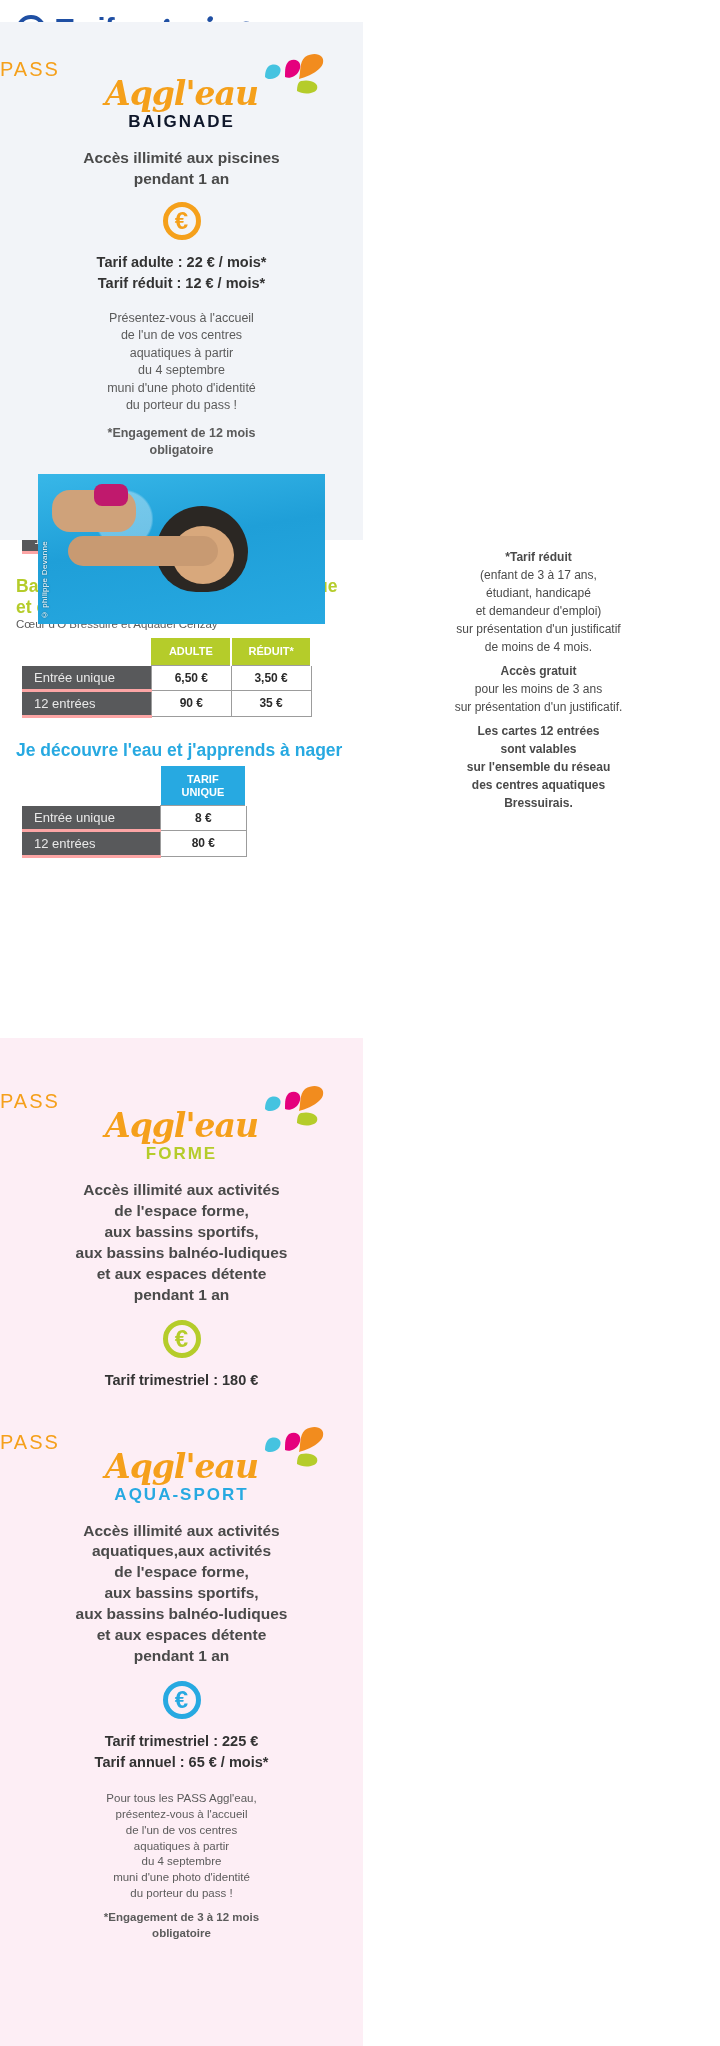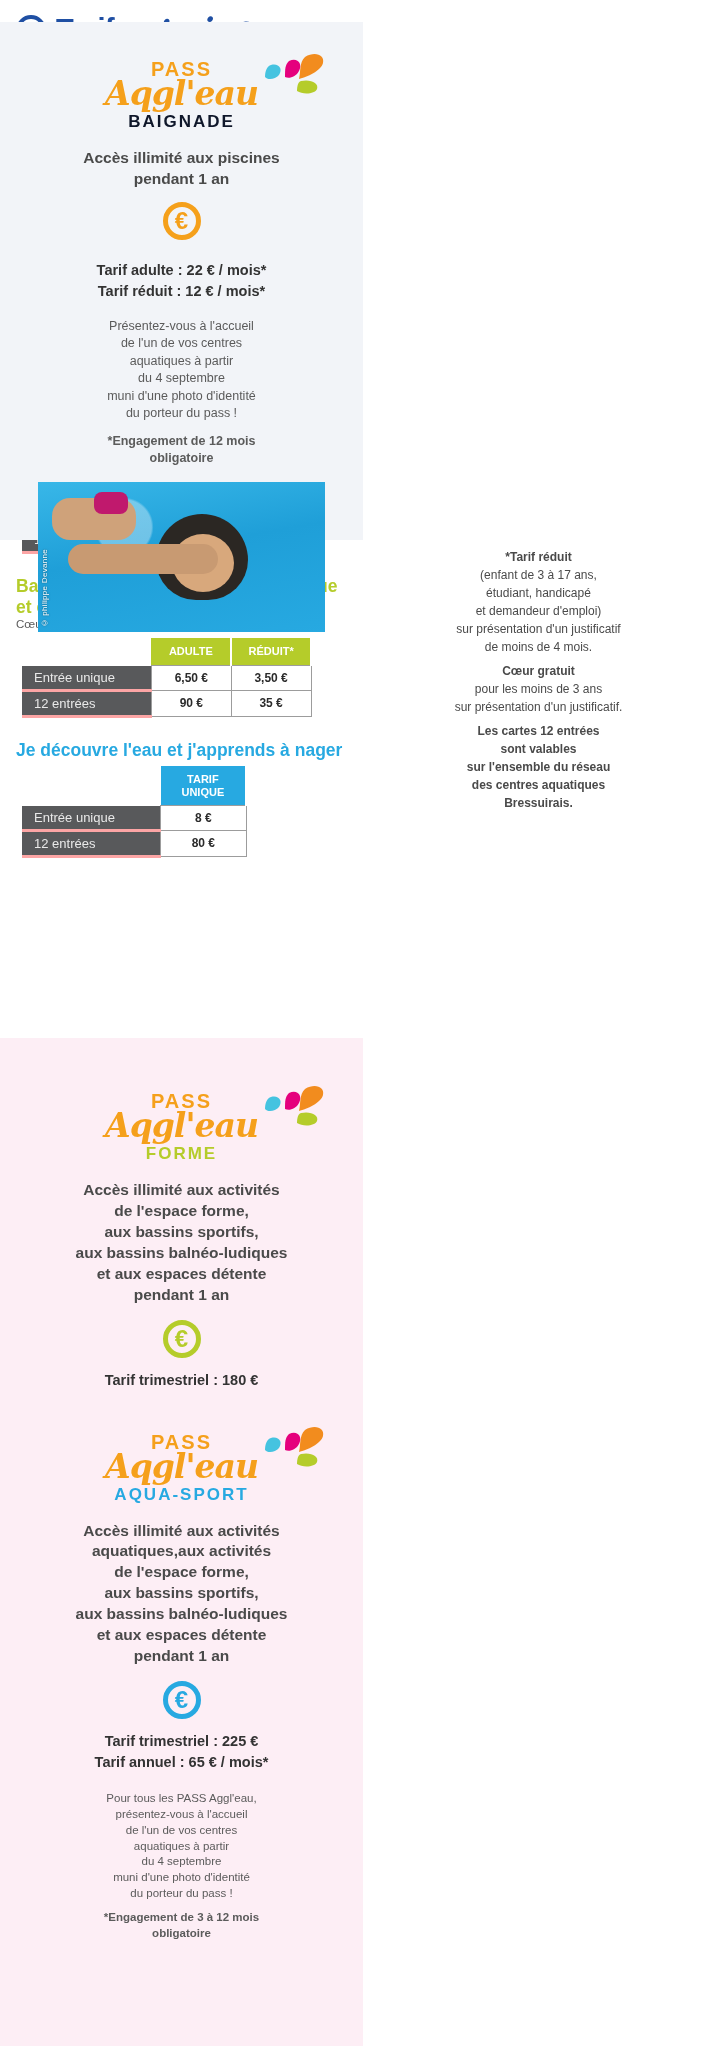--- a/index.html
+++ b/index.html
@@ -131,21 +131,21 @@
   .hd-blue  { background:#2d4f9e; }
   .hd-pink  { background:#e5007d; }
   .hd-green { background:#b5cc2a; }
   .hd-cyan  { background:#27a9e1; }
 
   
   .panel { position:absolute; left:0; width:363px; }
   .panel-blue  { background:#f2f4f8; }
   .panel-pink  { background:#fdeef5; }
 
-  .pass-word { color:#f5a01b; font-size:20px; font-weight:bold; letter-spacing:2px; text-align:center; }
+  .pass-word { color:#f5a01b; font-size:20px; font-weight:normal; letter-spacing:2px; }
   .pass-logo {
     font-family:"DejaVu Serif", serif; font-style:italic; font-weight:bold;
     color:#f5a01b; font-size:33px; text-align:center; letter-spacing:-1px;
     line-height:1.0;
   }
   .pass-kind { font-size:17px; font-weight:bold; letter-spacing:2px; text-align:center; }
   .k-orange { color:#0f172a; }
   .k-green  { color:#b5cc2a; }
   .k-cyan   { color:#27a9e1; }
 
@@ -303,21 +303,21 @@
 
     <div class="panel-txt-bold" style="margin-top:16px;">
       <span>Accès illimité aux piscines</span><br>
       <span>pendant 1 an</span>
     </div>
 
     <div style="text-align:center; margin-top:12px;">
       <span class="euro-badge orange-big">€</span>
     </div>
 
-    <div class="panel-price" style="margin-top:20px;">Tarif adulte : 22 € / mois*</div>
+    <div class="panel-price" style="margin-top:12px;">Tarif adulte : 22 € / mois*</div>
     <div class="panel-price">Tarif réduit : 12 € / mois*</div>
 
     <div class="panel-txt" style="margin-top:16px;">
       <span>Présentez-vous à l'accueil</span><br>
       <span>de l'un de vos centres</span><br>
       <span>aquatiques à partir</span><br>
       <span>du 4 septembre</span><br>
       <span>muni d'une photo d'identité</span><br>
       <span>du porteur du pass !</span>
     </div>
@@ -337,21 +337,21 @@
     </div>
   </div>
 
   <div style="position:absolute; left:357px; top:548px; width:363px;">
     <div class="footnote"><b>*Tarif réduit</b></div>
     <div class="footnote">(enfant de 3 à 17 ans,</div>
     <div class="footnote">étudiant, handicapé</div>
     <div class="footnote">et demandeur d'emploi)</div>
     <div class="footnote">sur présentation d'un justificatif</div>
     <div class="footnote">de moins de 4 mois.</div>
-    <div class="footnote" style="margin-top:6px;"><b>Cœur gratuit</b></div>
+    <div class="footnote" style="margin-top:6px;"><b>Accès gratuit</b></div>
     <div class="footnote">pour les moins de 3 ans</div>
     <div class="footnote">sur présentation d'un justificatif.</div>
     <div class="footnote" style="margin-top:6px;"><b>Les cartes 12 entrées</b></div>
     <div class="footnote"><b>sont valables</b></div>
     <div class="footnote"><b>sur l'ensemble du réseau</b></div>
     <div class="footnote"><b>des centres aquatiques</b></div>
     <div class="footnote"><b>Bressuirais.</b></div>
   </div>
 
   <div class="main-title pink" style="position:absolute; left:0; top:1040px;">

